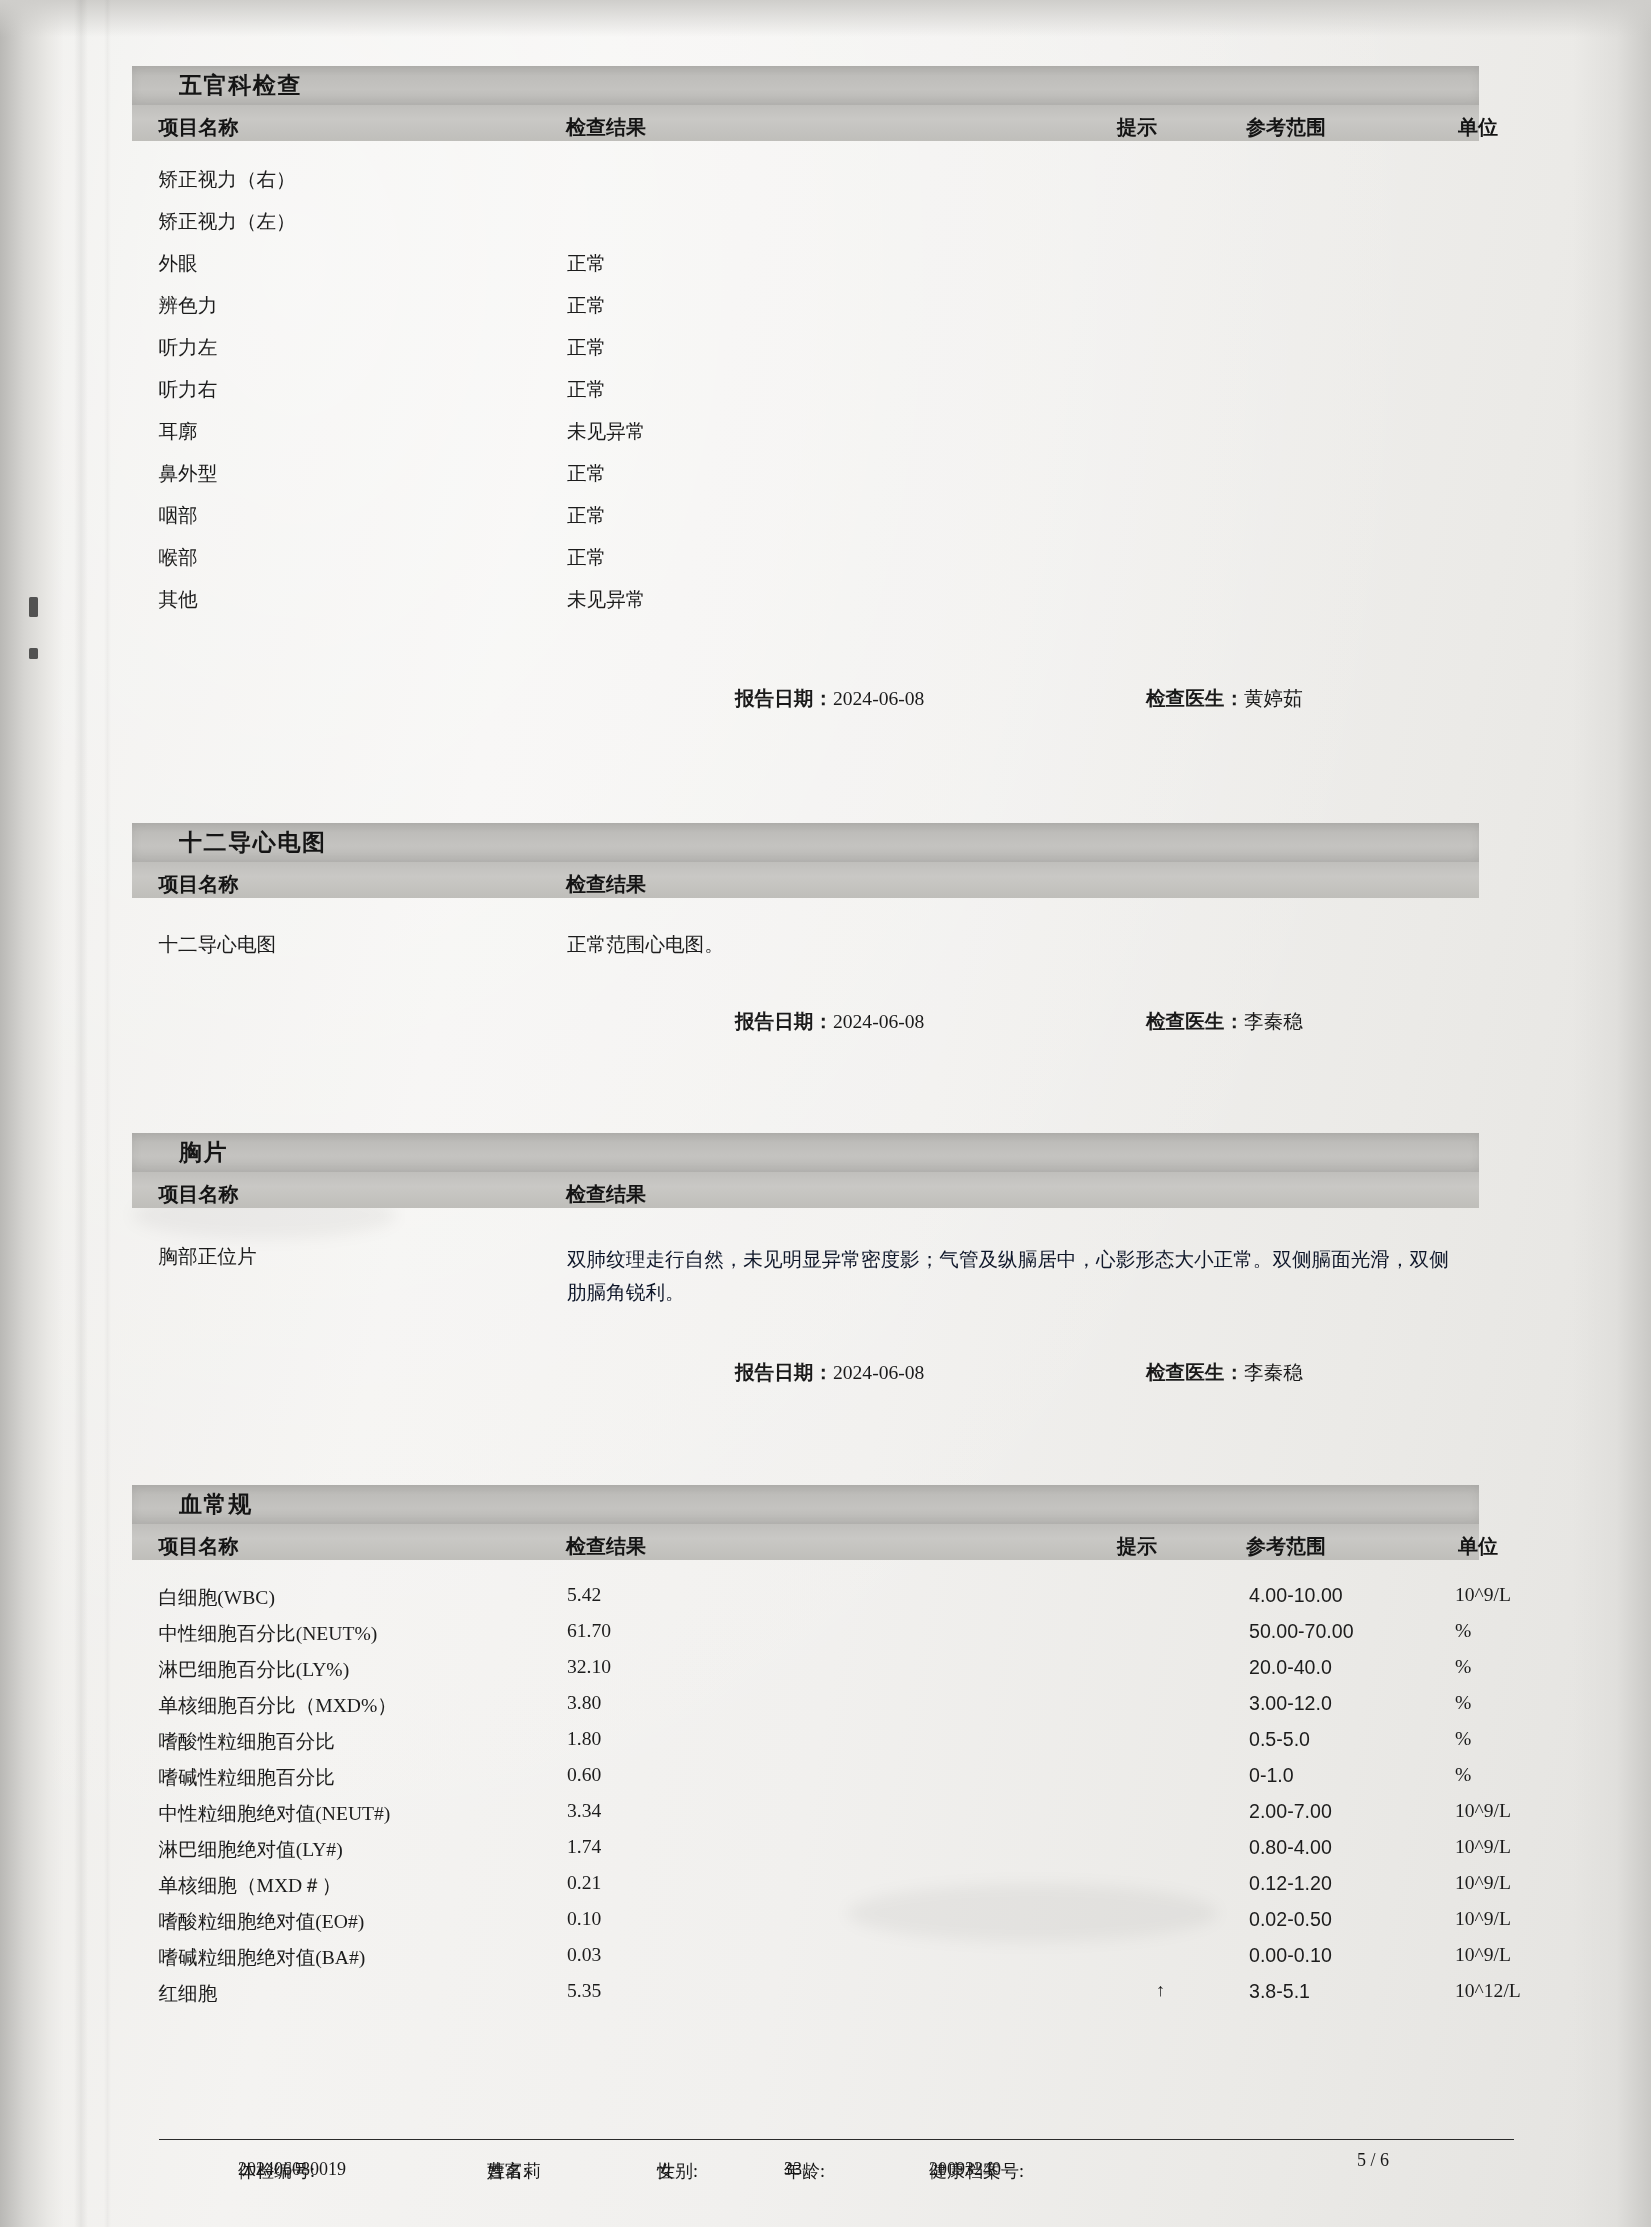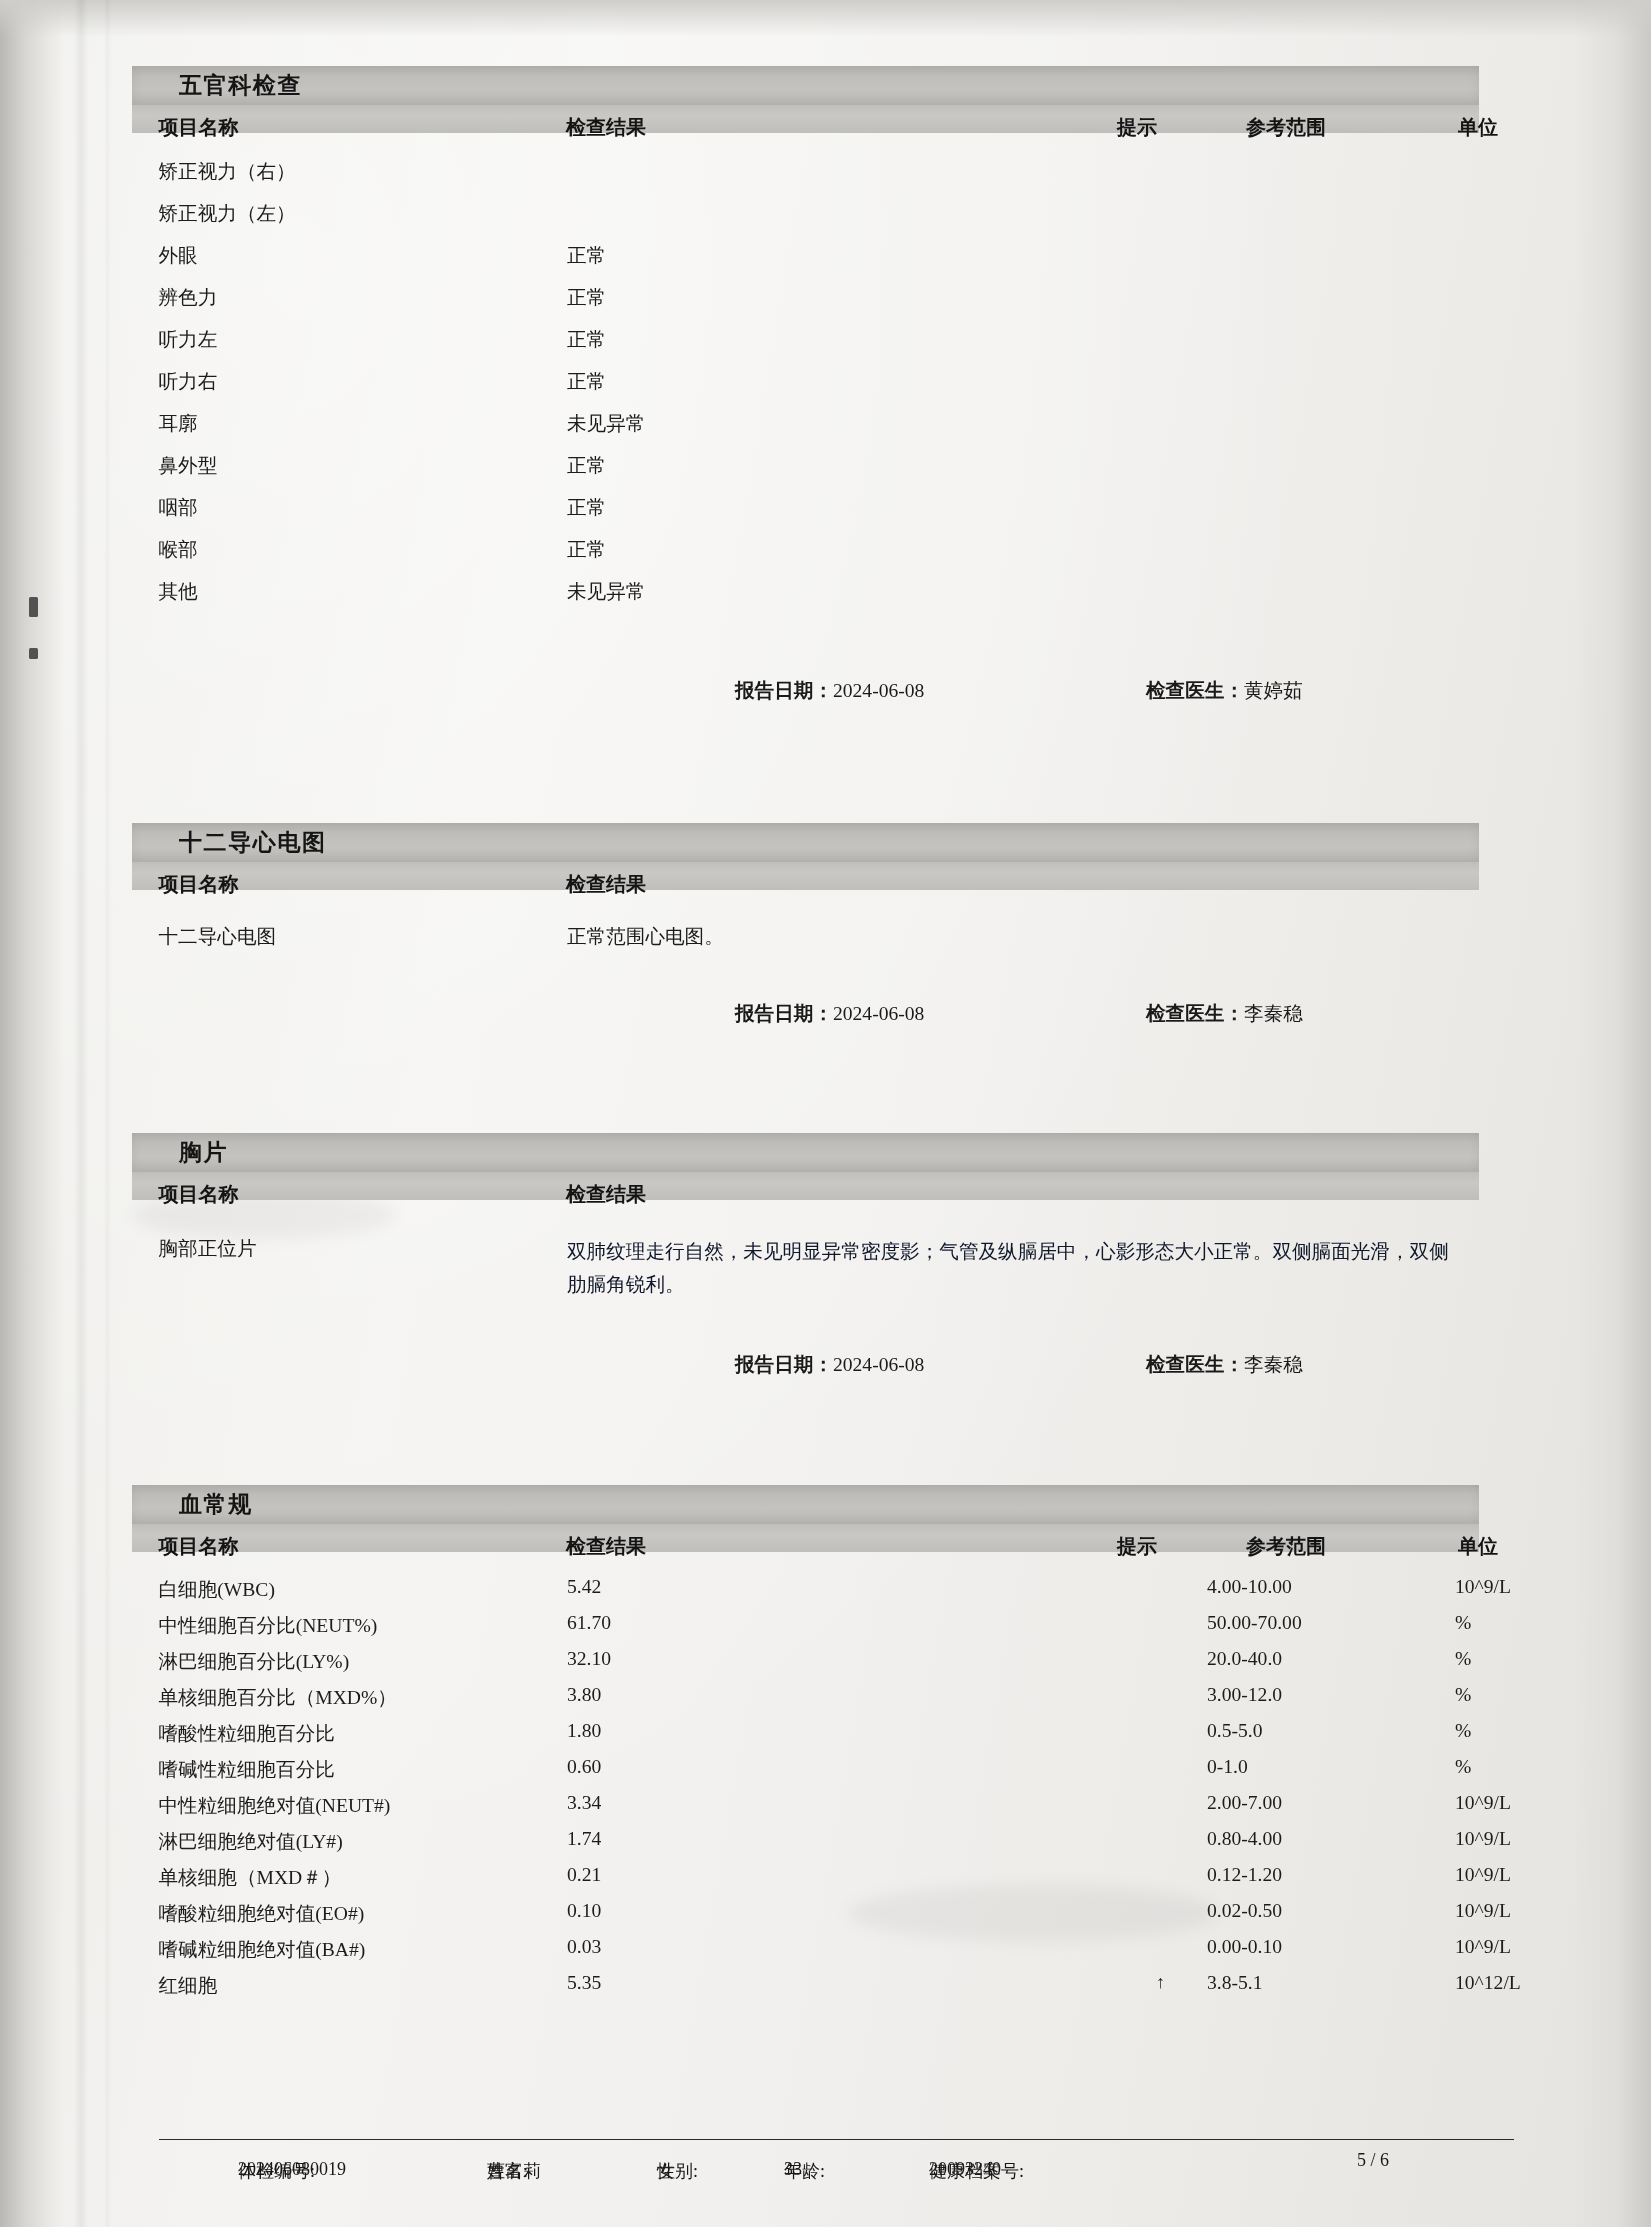--- a/index.html
+++ b/index.html
@@ -83,21 +83,21 @@
     font-size: 23px;
     font-weight: bold;
     letter-spacing: 1.6px;
     line-height: 39px;
     height: 39px;
     color: #151515;
     margin-left: 47px;
   }
   .band-head {
     position: relative;
-    height: 28px;
+    height: 36px;
     background: linear-gradient(180deg, #c0bfbc 0%, #c9c8c5 40%, #bfbeba 100%);
     width: 1347px;
   }
   .band-head span {
     position: absolute;
     font-size: 20px;
     font-weight: bold;
     top: 8.5px;
     color: #141414;
     white-space: nowrap;
@@ -117,21 +117,21 @@
   .cell {
     position: absolute;
     font-size: 19.6px;
     white-space: nowrap;
     color: #1c1c1c;
     top: 0;
   }
   .cell.name   { left: 26.5px; }
   .cell.result { left: 435px; }
   .cell.flag   { left: 1024px; font-size: 18px; }
-  .cell.range  { left: 1075px; font-family: Liberation Serif, serif; }
+  .cell.range  { left: 1117px; font-family: Liberation Sans, sans-serif; }
   .cell.unit   { left: 1323px; }
 
   .paragraph {
     position: absolute;
     font-size: 19.6px;
     line-height: 33px;
     width: 900px;
     left: 435px;
     color: #0f172a;
   }

